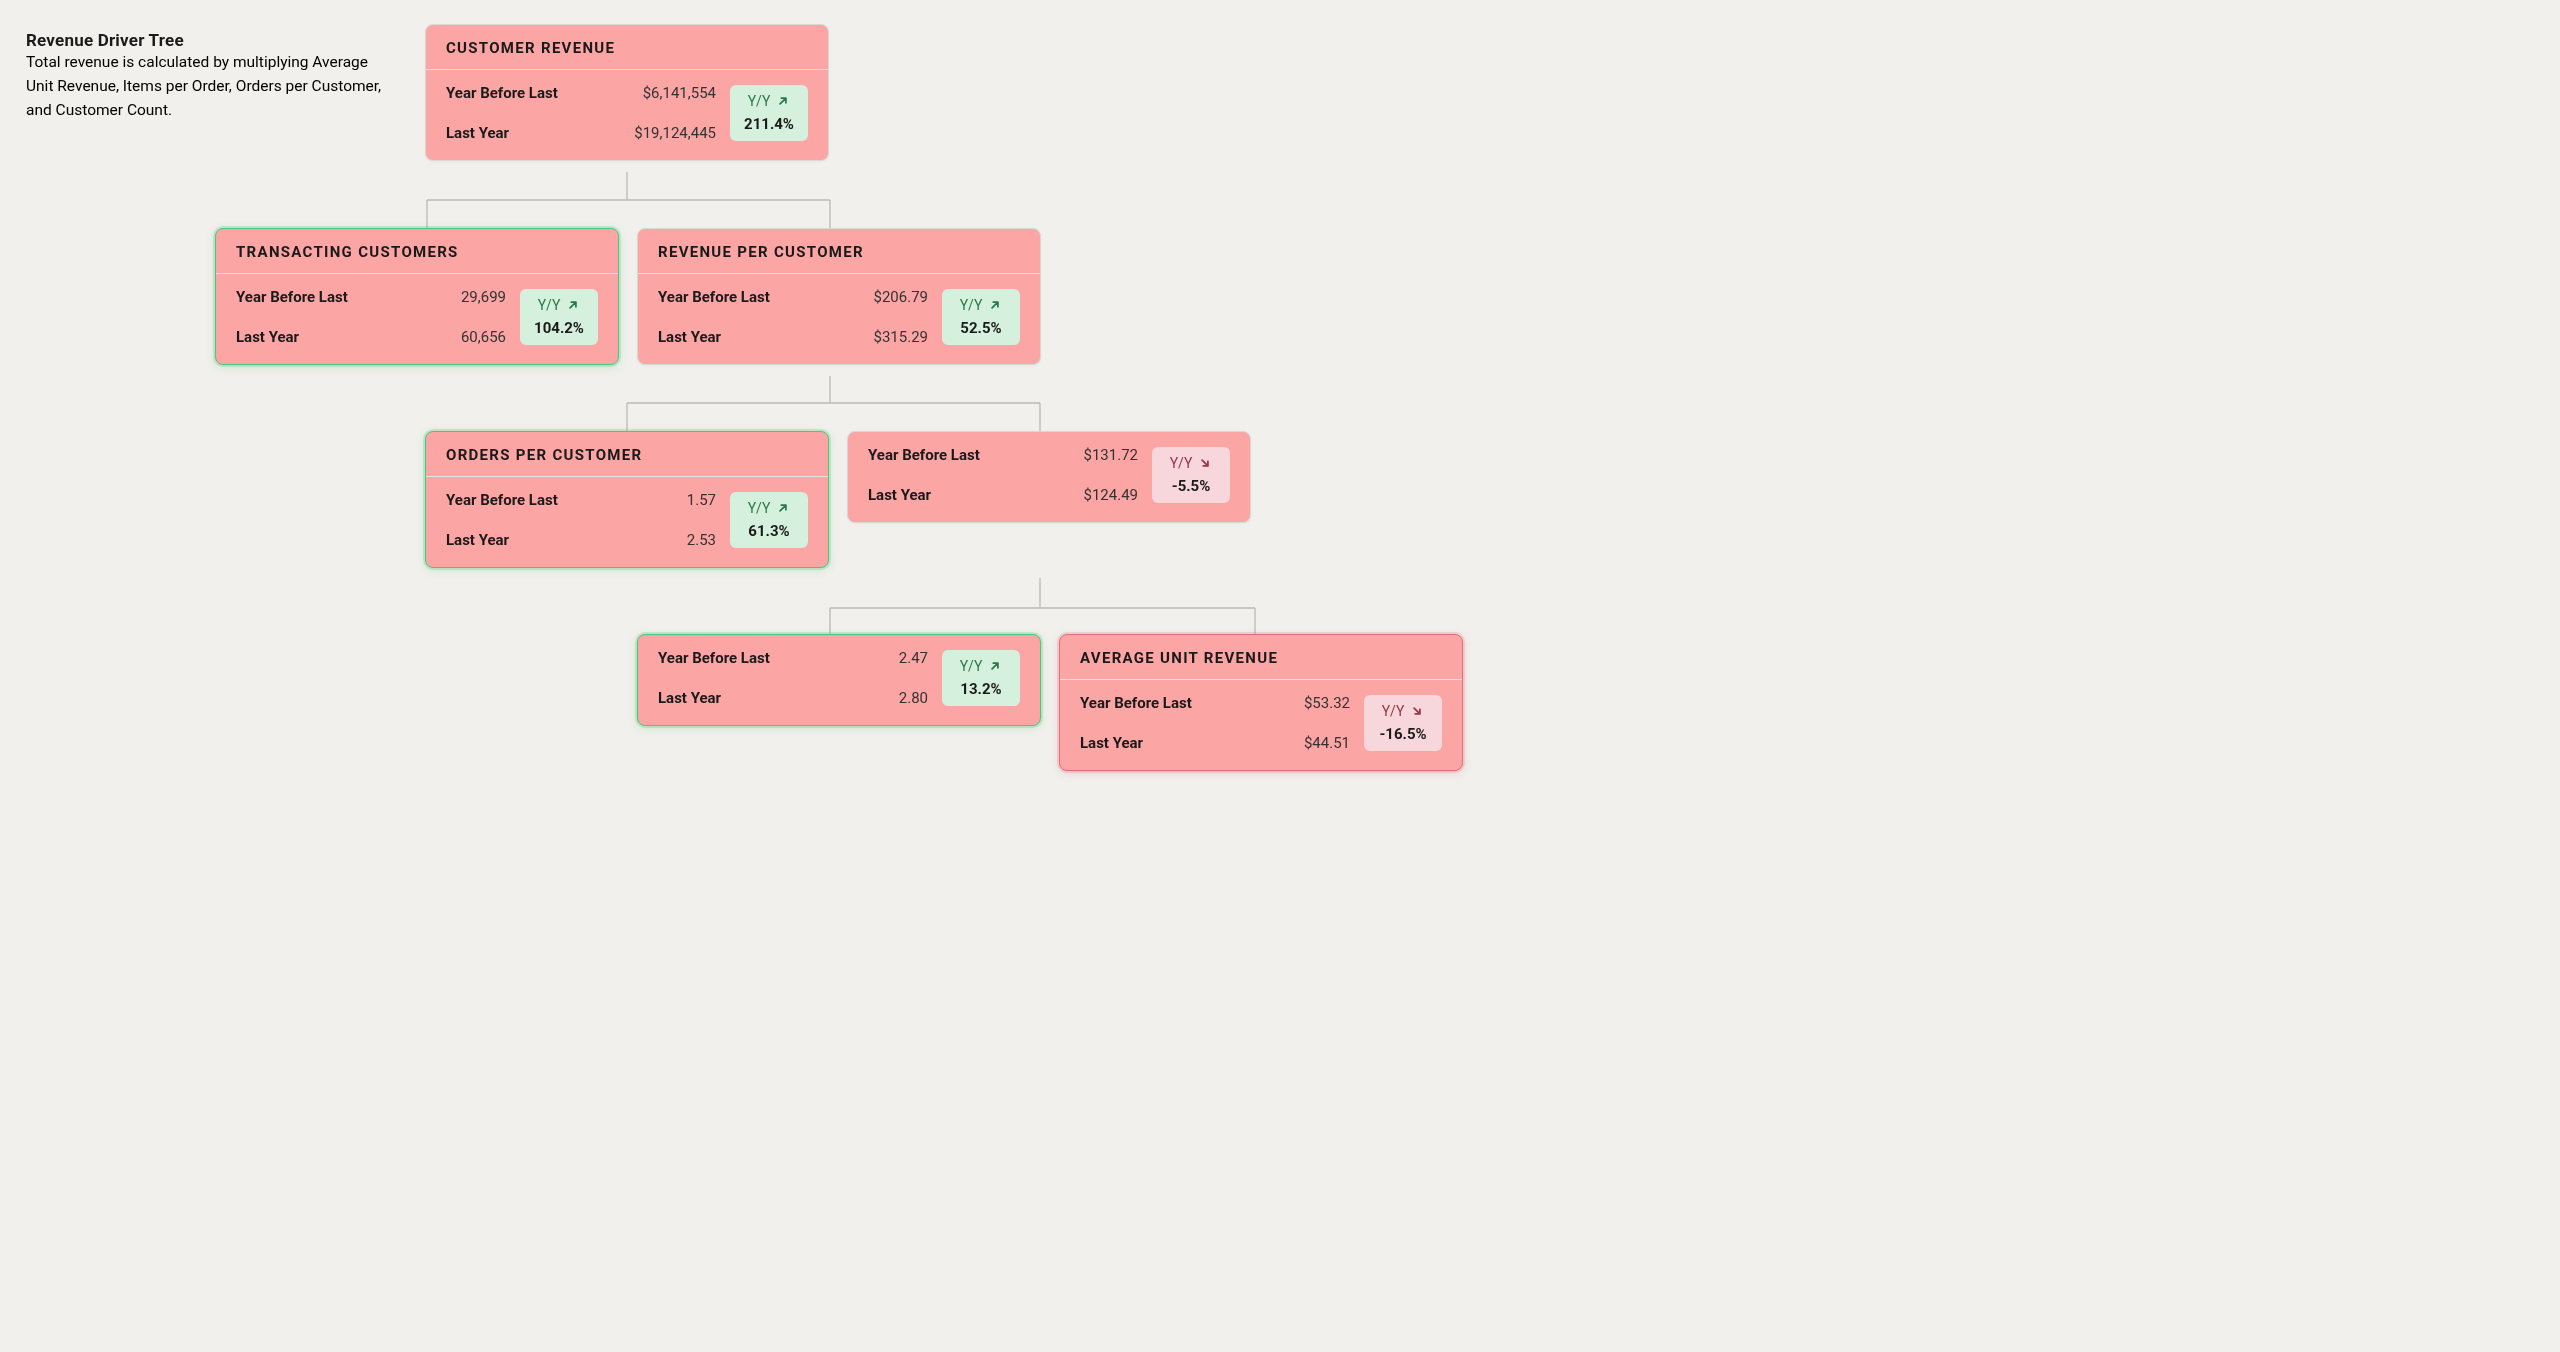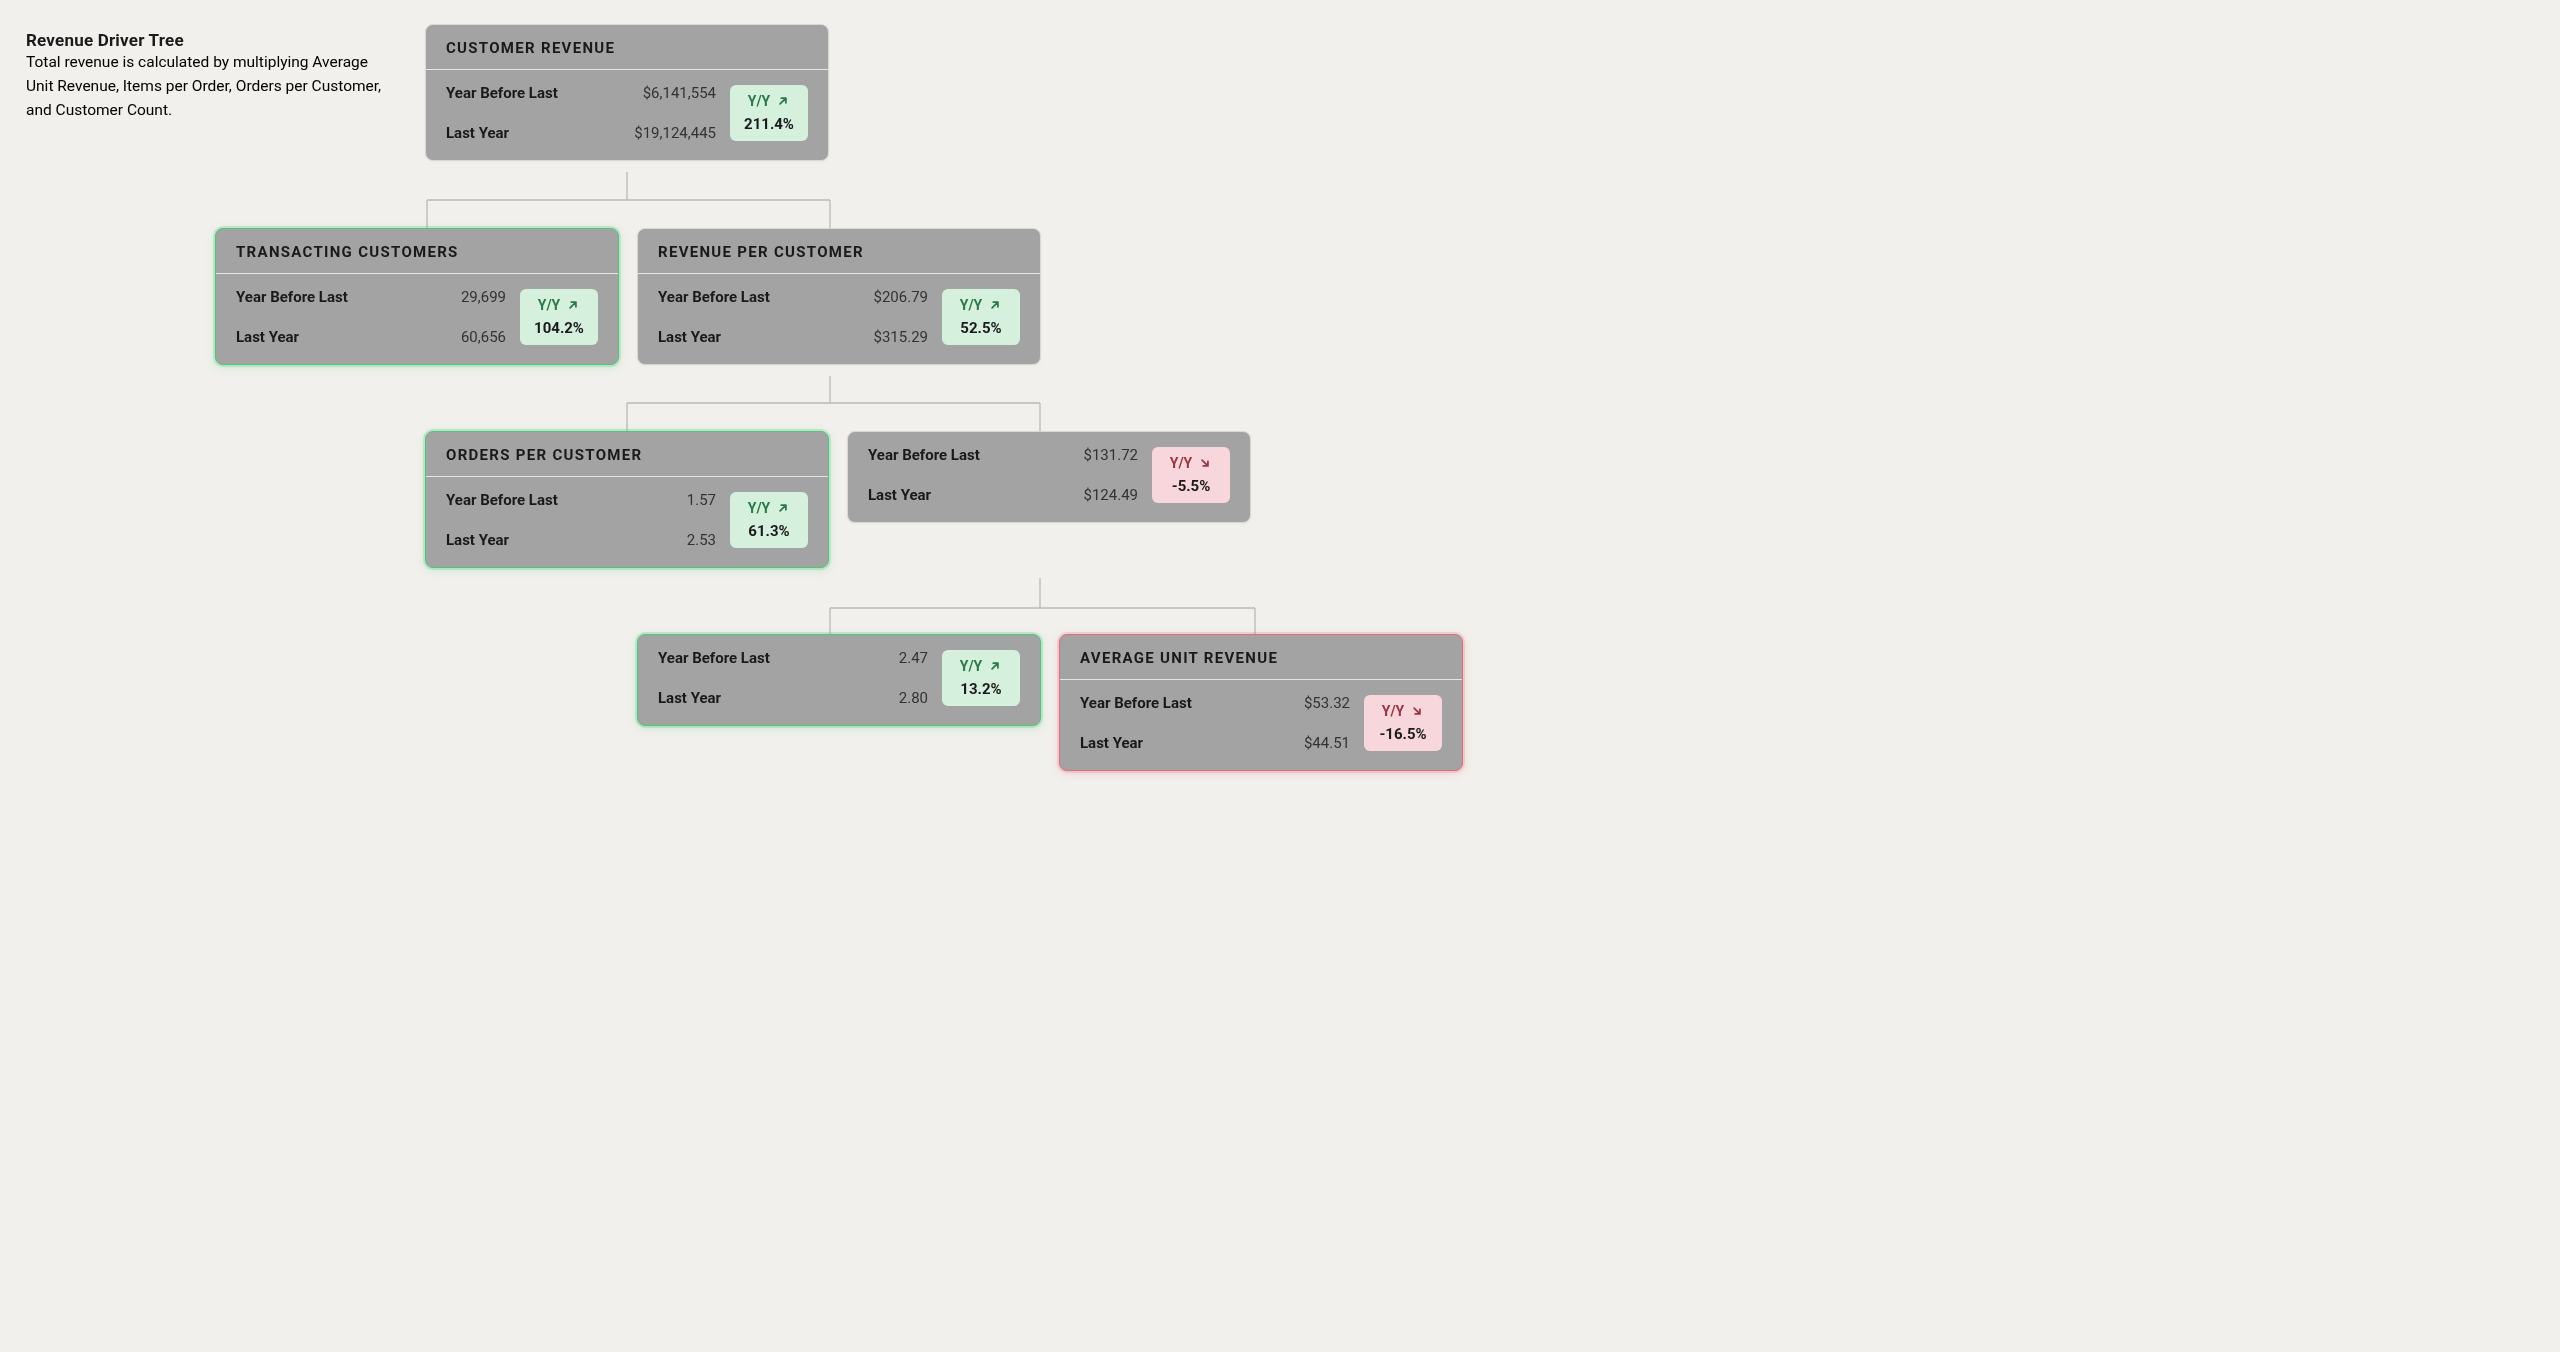--- a/index.html
+++ b/index.html
@@ -1,32 +1,32 @@
 <!DOCTYPE html>
 <html><head>
 <meta charset="utf-8">
 <style>
 *{box-sizing:border-box;margin:0;padding:0}
 body{background:#f1f0ec;font-family:-apple-system,BlinkMacSystemFont,"Segoe UI",Roboto,Helvetica,Arial,sans-serif;color:#1a1a1a;width:1500px;height:800px;position:relative;overflow:hidden}
 .intro{position:absolute;left:26px;top:30px;width:370px}
 .intro h2{font-size:17px;font-weight:700;letter-spacing:.2px}
 .intro p{font-size:15.5px;line-height:1.55;color:#000000}
-.node{position:absolute;background:#a3a3a3;border:1px solid #d8d8d6;border-radius:8px;box-shadow:0 1px 3px rgba(0,0,0,.04)}
+.node{position:absolute;background:#fca5a5;border:1px solid #d8d8d6;border-radius:8px;box-shadow:0 1px 3px rgba(0,0,0,.04)}
 .node.hl-green{border-color:#4ec77a;box-shadow:0 0 0 2px rgba(78,199,122,.25),0 2px 8px rgba(78,199,122,.25)}
 .node.hl-red{border-color:#e36b7a;box-shadow:0 0 0 2px rgba(227,107,122,.2),0 2px 8px rgba(227,107,122,.25)}
 .node-head{padding:14px 20px 12px;border-bottom:1px solid #e5e5e3;font-weight:700;font-size:15px;letter-spacing:1.3px}
 .node-body{padding:14px 20px 18px;display:flex;align-items:center;gap:14px}
 .metrics{flex:1;display:flex;flex-direction:column;gap:22px}
 .mrow{display:flex;justify-content:space-between;align-items:center;font-size:15px}
 .mrow .lbl{font-weight:700}
 .mrow .val{color:#333;font-variant-numeric:tabular-nums}
 .yoy{border-radius:6px;min-width:78px;padding:8px 10px;display:flex;flex-direction:column;gap:6px;align-items:center}
 .yoy.pos{background:#d6f0de;color:#2a7a47}
 .yoy.neg{background:#f7d7db;color:#9c3443}
-.yoy-top{display:flex;align-items:center;gap:6px;font-weight:700;font-size:14px}
+.yoy-top{display:flex;align-items:center;gap:6px;font-weight:400;font-size:14px}
 .yoy-pct{font-weight:700;font-size:15px;color:#1a1a1a}
 .arrow{display:inline-block;width:14px;height:14px}
 svg.lines{position:absolute;left:0;top:0;pointer-events:none}
 svg.lines path{stroke:#b9b9b5;stroke-width:1.3;fill:none}
 </style>
 </head>
 <body>
 
 <div class="intro">
   <h2>Revenue Driver Tree</h2>

